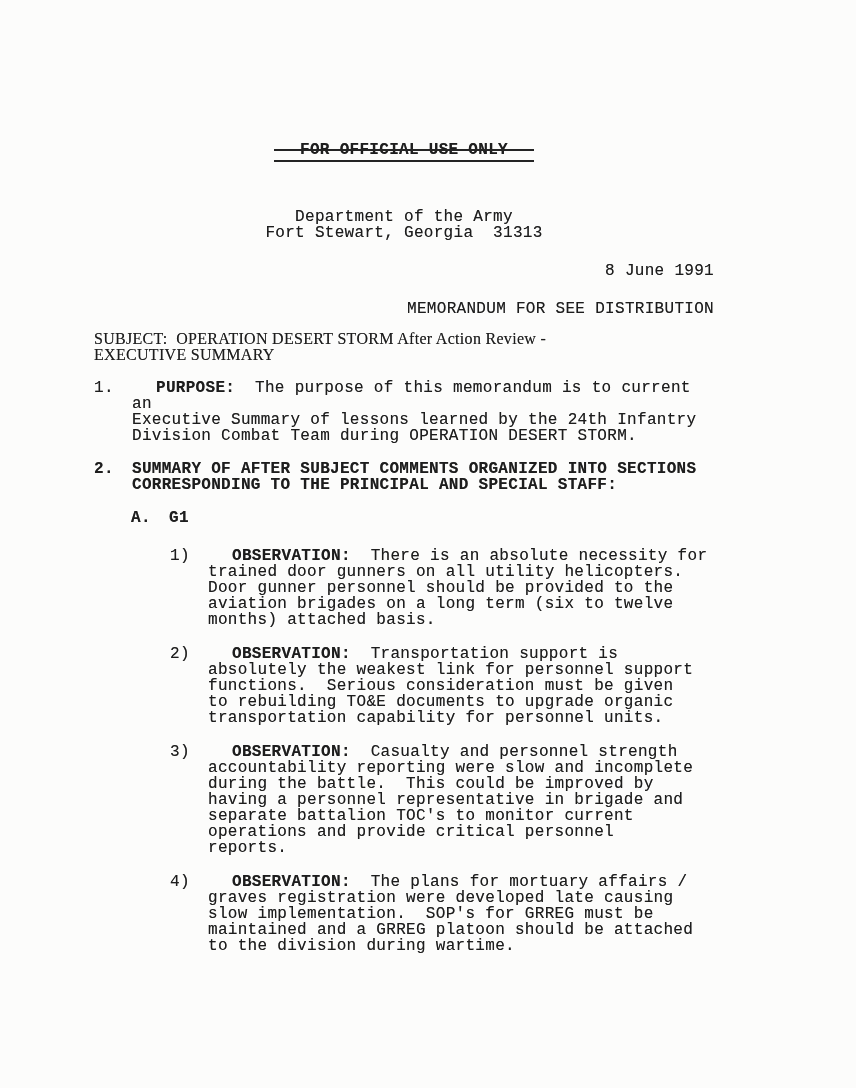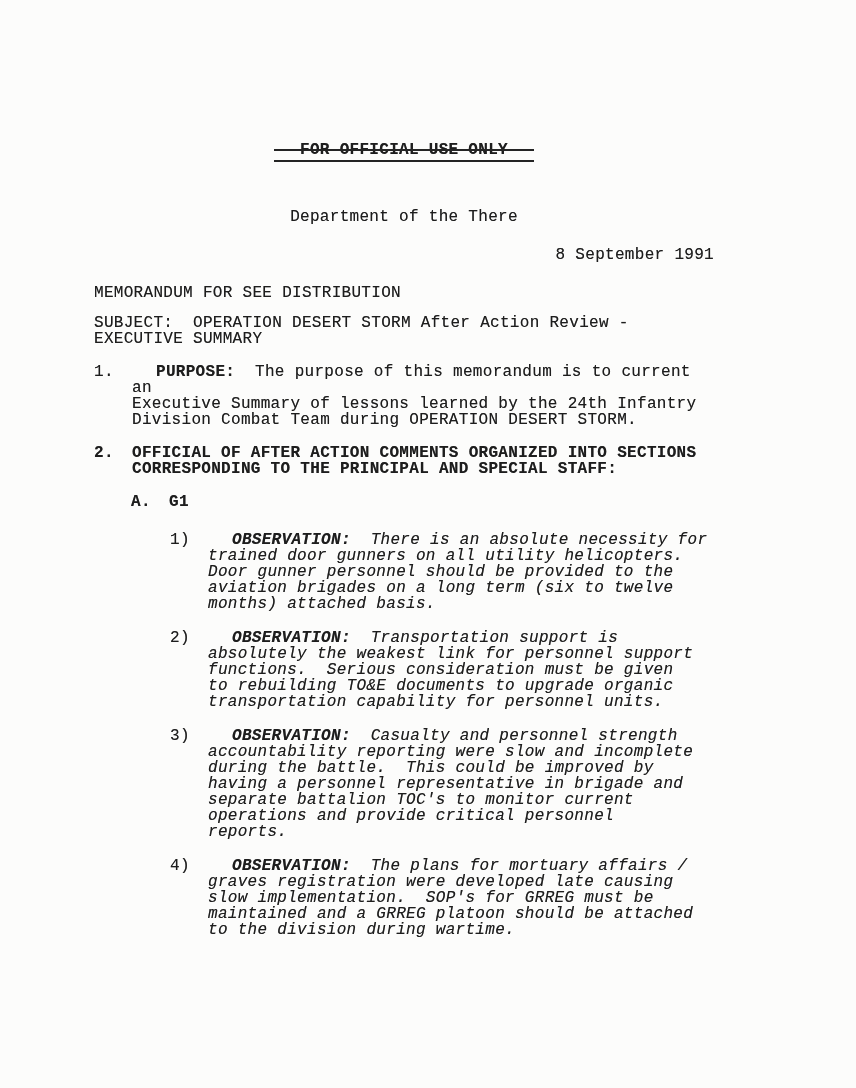--- a/index.html
+++ b/index.html
@@ -39,69 +39,70 @@
     content: "";
     position: absolute;
     left: 0;
     right: 0;
     top: 7px;
     border-top: 2px solid #242424;
   }
 
   .letterhead { margin-top: 47px; }
   .date-row { margin-top: 22px; text-align: right; }
-  .memo-line { margin-top: 22px; }
-  .subject-block { margin-top: 14px; }
+  .memo-line { margin-top: 22px; text-align: right; }
+  .subject-block { margin-top: 14px; font-family: Liberation Serif, serif; }
 
   .para { display: flex; margin-top: 17px; }
   .para .num { flex: 0 0 38px; }
   .para .body { flex: 1 1 auto; }
 
   .section-heading { display: flex; margin-top: 17px; margin-left: 37px; font-weight: bold; }
   .section-heading .num { flex: 0 0 38px; }
 
   .obs { display: flex; margin-left: 76px; margin-top: 18px; }
   .obs.first { margin-top: 22px; }
   .obs .num { flex: 0 0 38px; }
-  .obs .body { flex: 1 1 auto; font-style: italic; }
+  .obs .body { flex: 1 1 auto; }
 
   .lbl { font-weight: bold; margin-left: 24px; }
 </style>
 </head>
 <body>
 
 <div class="page">
 
   <div class="classification-row">
     <span class="classification">FOR OFFICIAL USE ONLY</span>
   </div>
 
   <div class="letterhead center">
-    <div>Department of the There</div>
+    <div>Department of the Army</div>
+    <div class="prewrap">Fort Stewart, Georgia  31313</div>
   </div>
 
   <div class="date-row">
-    <span>8 September 1991</span>
+    <span>8 June 1991</span>
   </div>
 
   <div class="memo-line">MEMORANDUM FOR SEE DISTRIBUTION</div>
 
   <div class="subject-block prewrap">SUBJECT:  OPERATION DESERT STORM After Action Review -
 EXECUTIVE SUMMARY</div>
 
   <div class="para">
     <span class="num">1.</span>
     <span class="body"><span class="lbl">PURPOSE:</span><span class="prewrap">  The purpose of this memorandum is to current an
 Executive Summary of lessons learned by the 24th Infantry
 Division Combat Team during OPERATION DESERT STORM.</span></span>
   </div>
 
   <div class="para bold">
     <span class="num">2.</span>
-    <span class="body prewrap">OFFICIAL OF AFTER ACTION COMMENTS ORGANIZED INTO SECTIONS
+    <span class="body prewrap">SUMMARY OF AFTER SUBJECT COMMENTS ORGANIZED INTO SECTIONS
 CORRESPONDING TO THE PRINCIPAL AND SPECIAL STAFF:</span>
   </div>
 
   <div class="section-heading">
     <span class="num">A.</span>
     <span class="body">G1</span>
   </div>
 
   <div class="obs first">
     <span class="num">1)</span>

